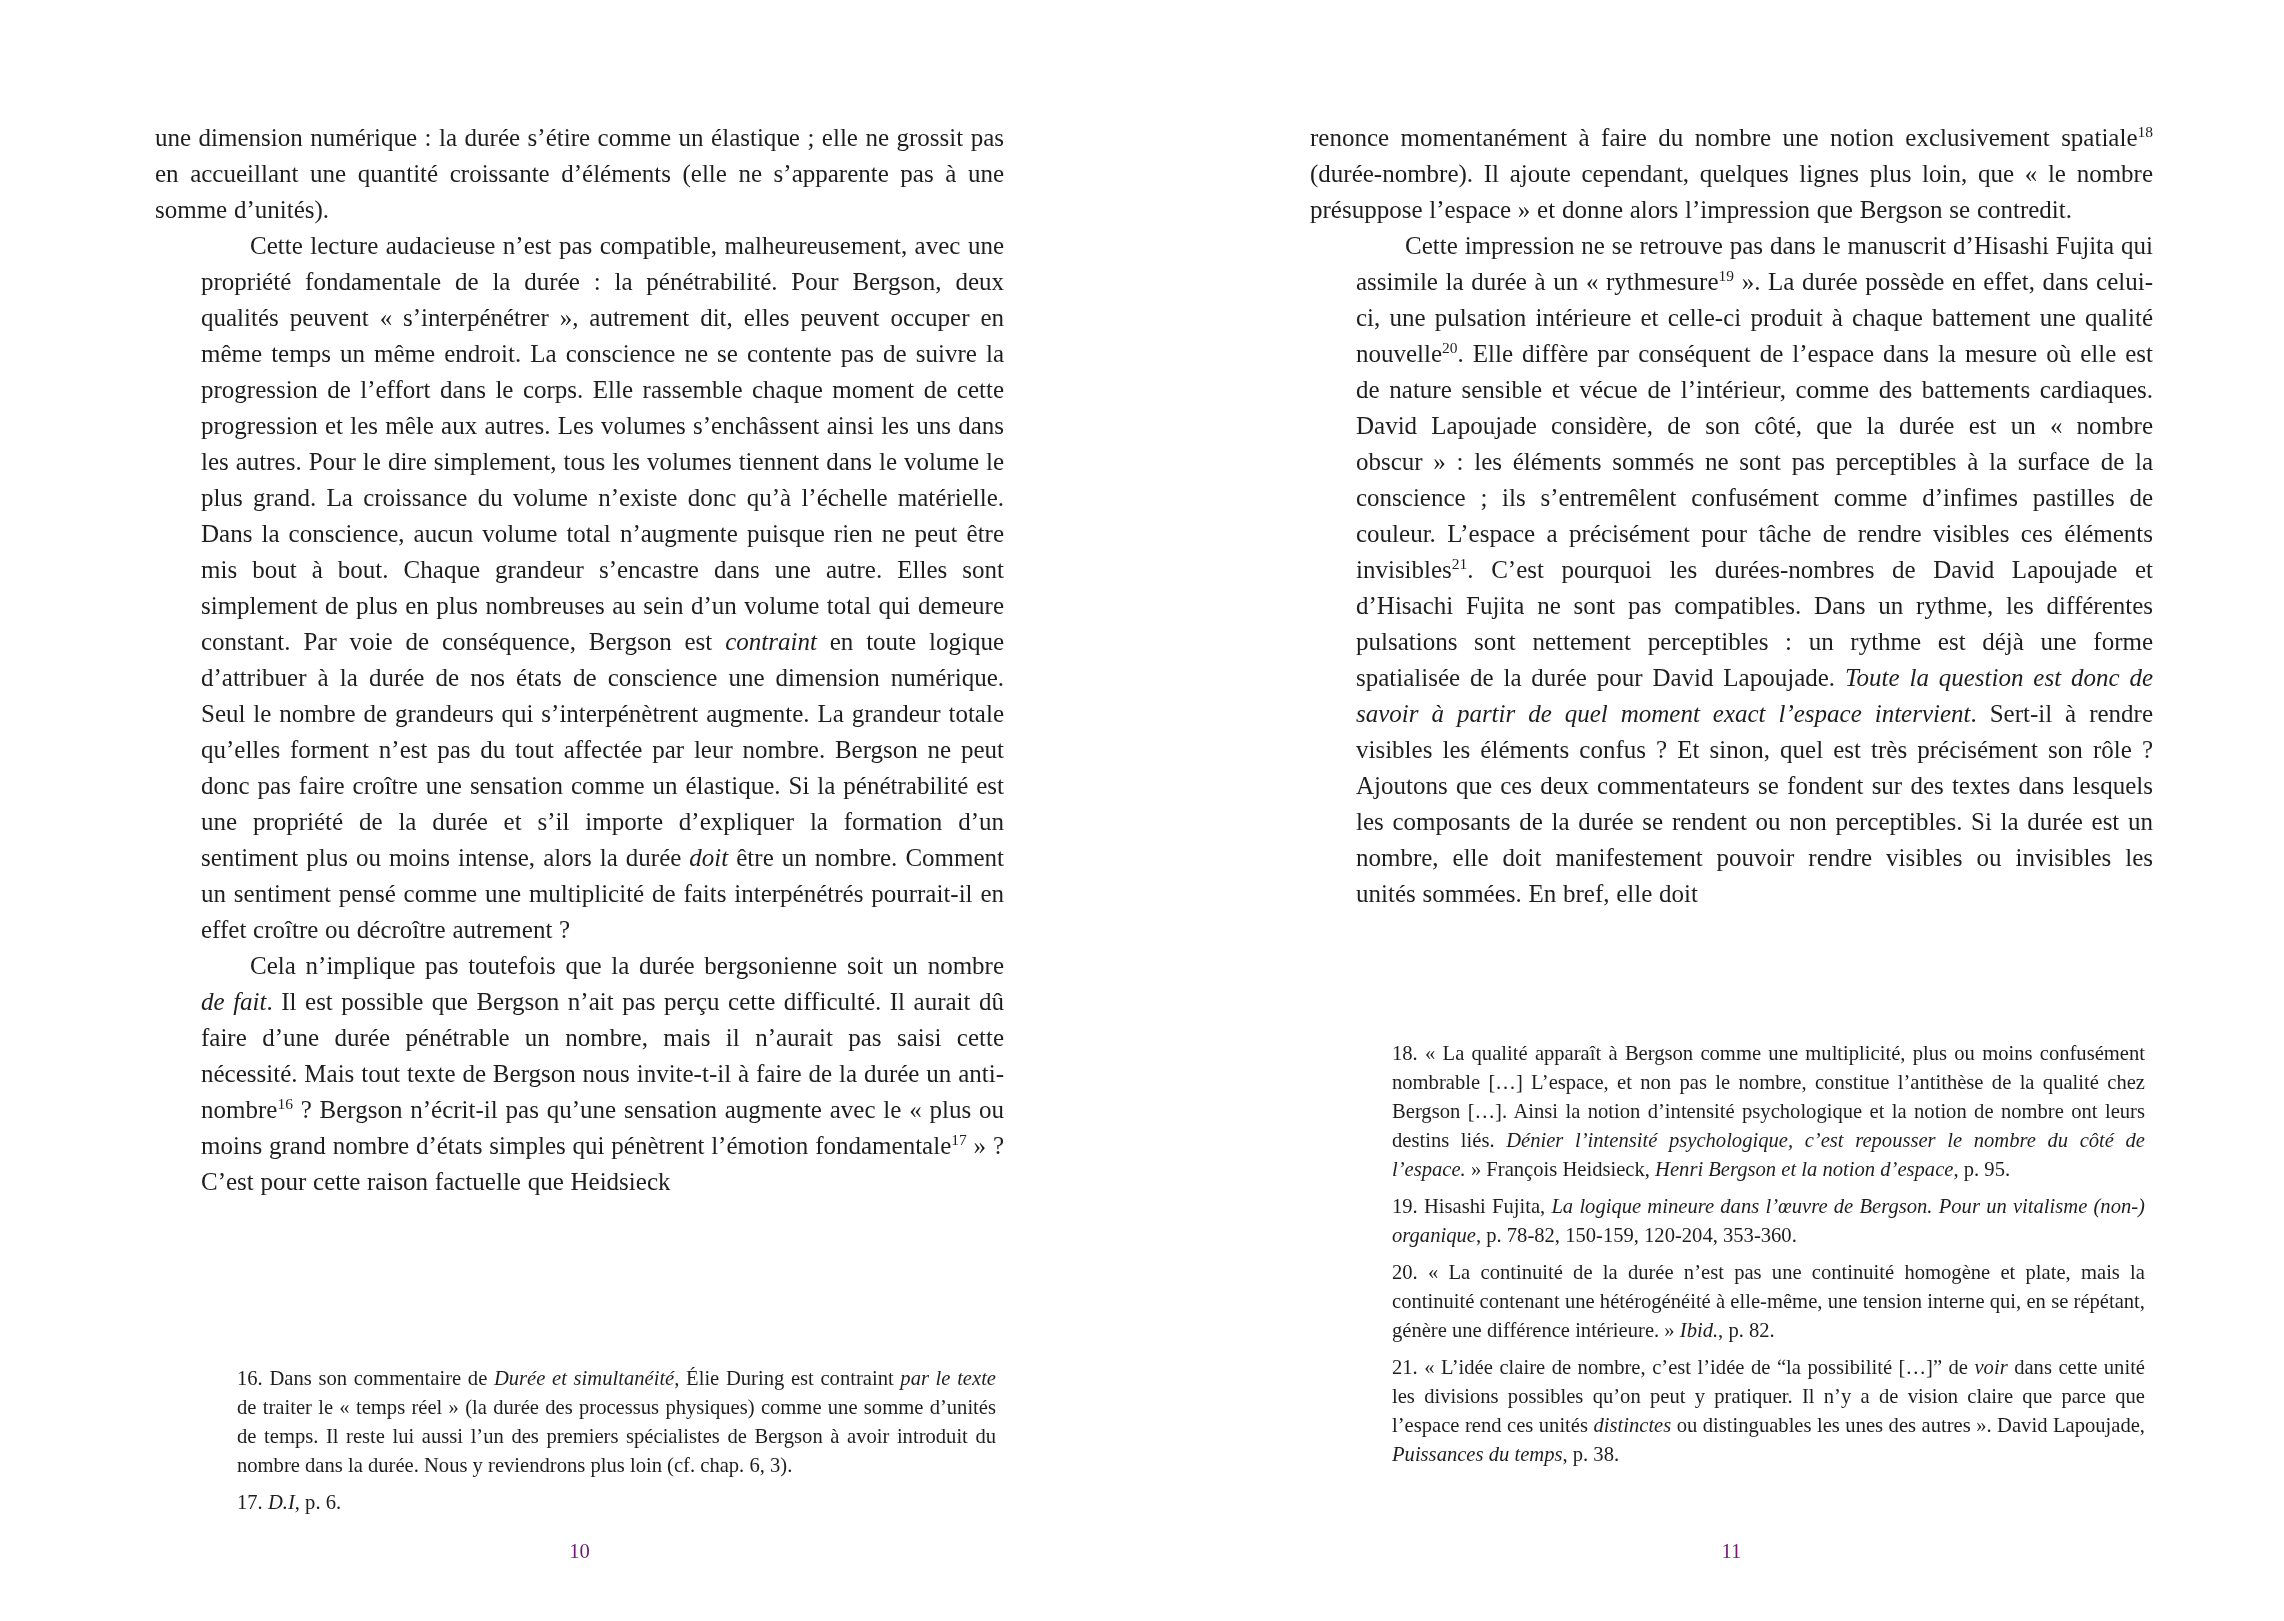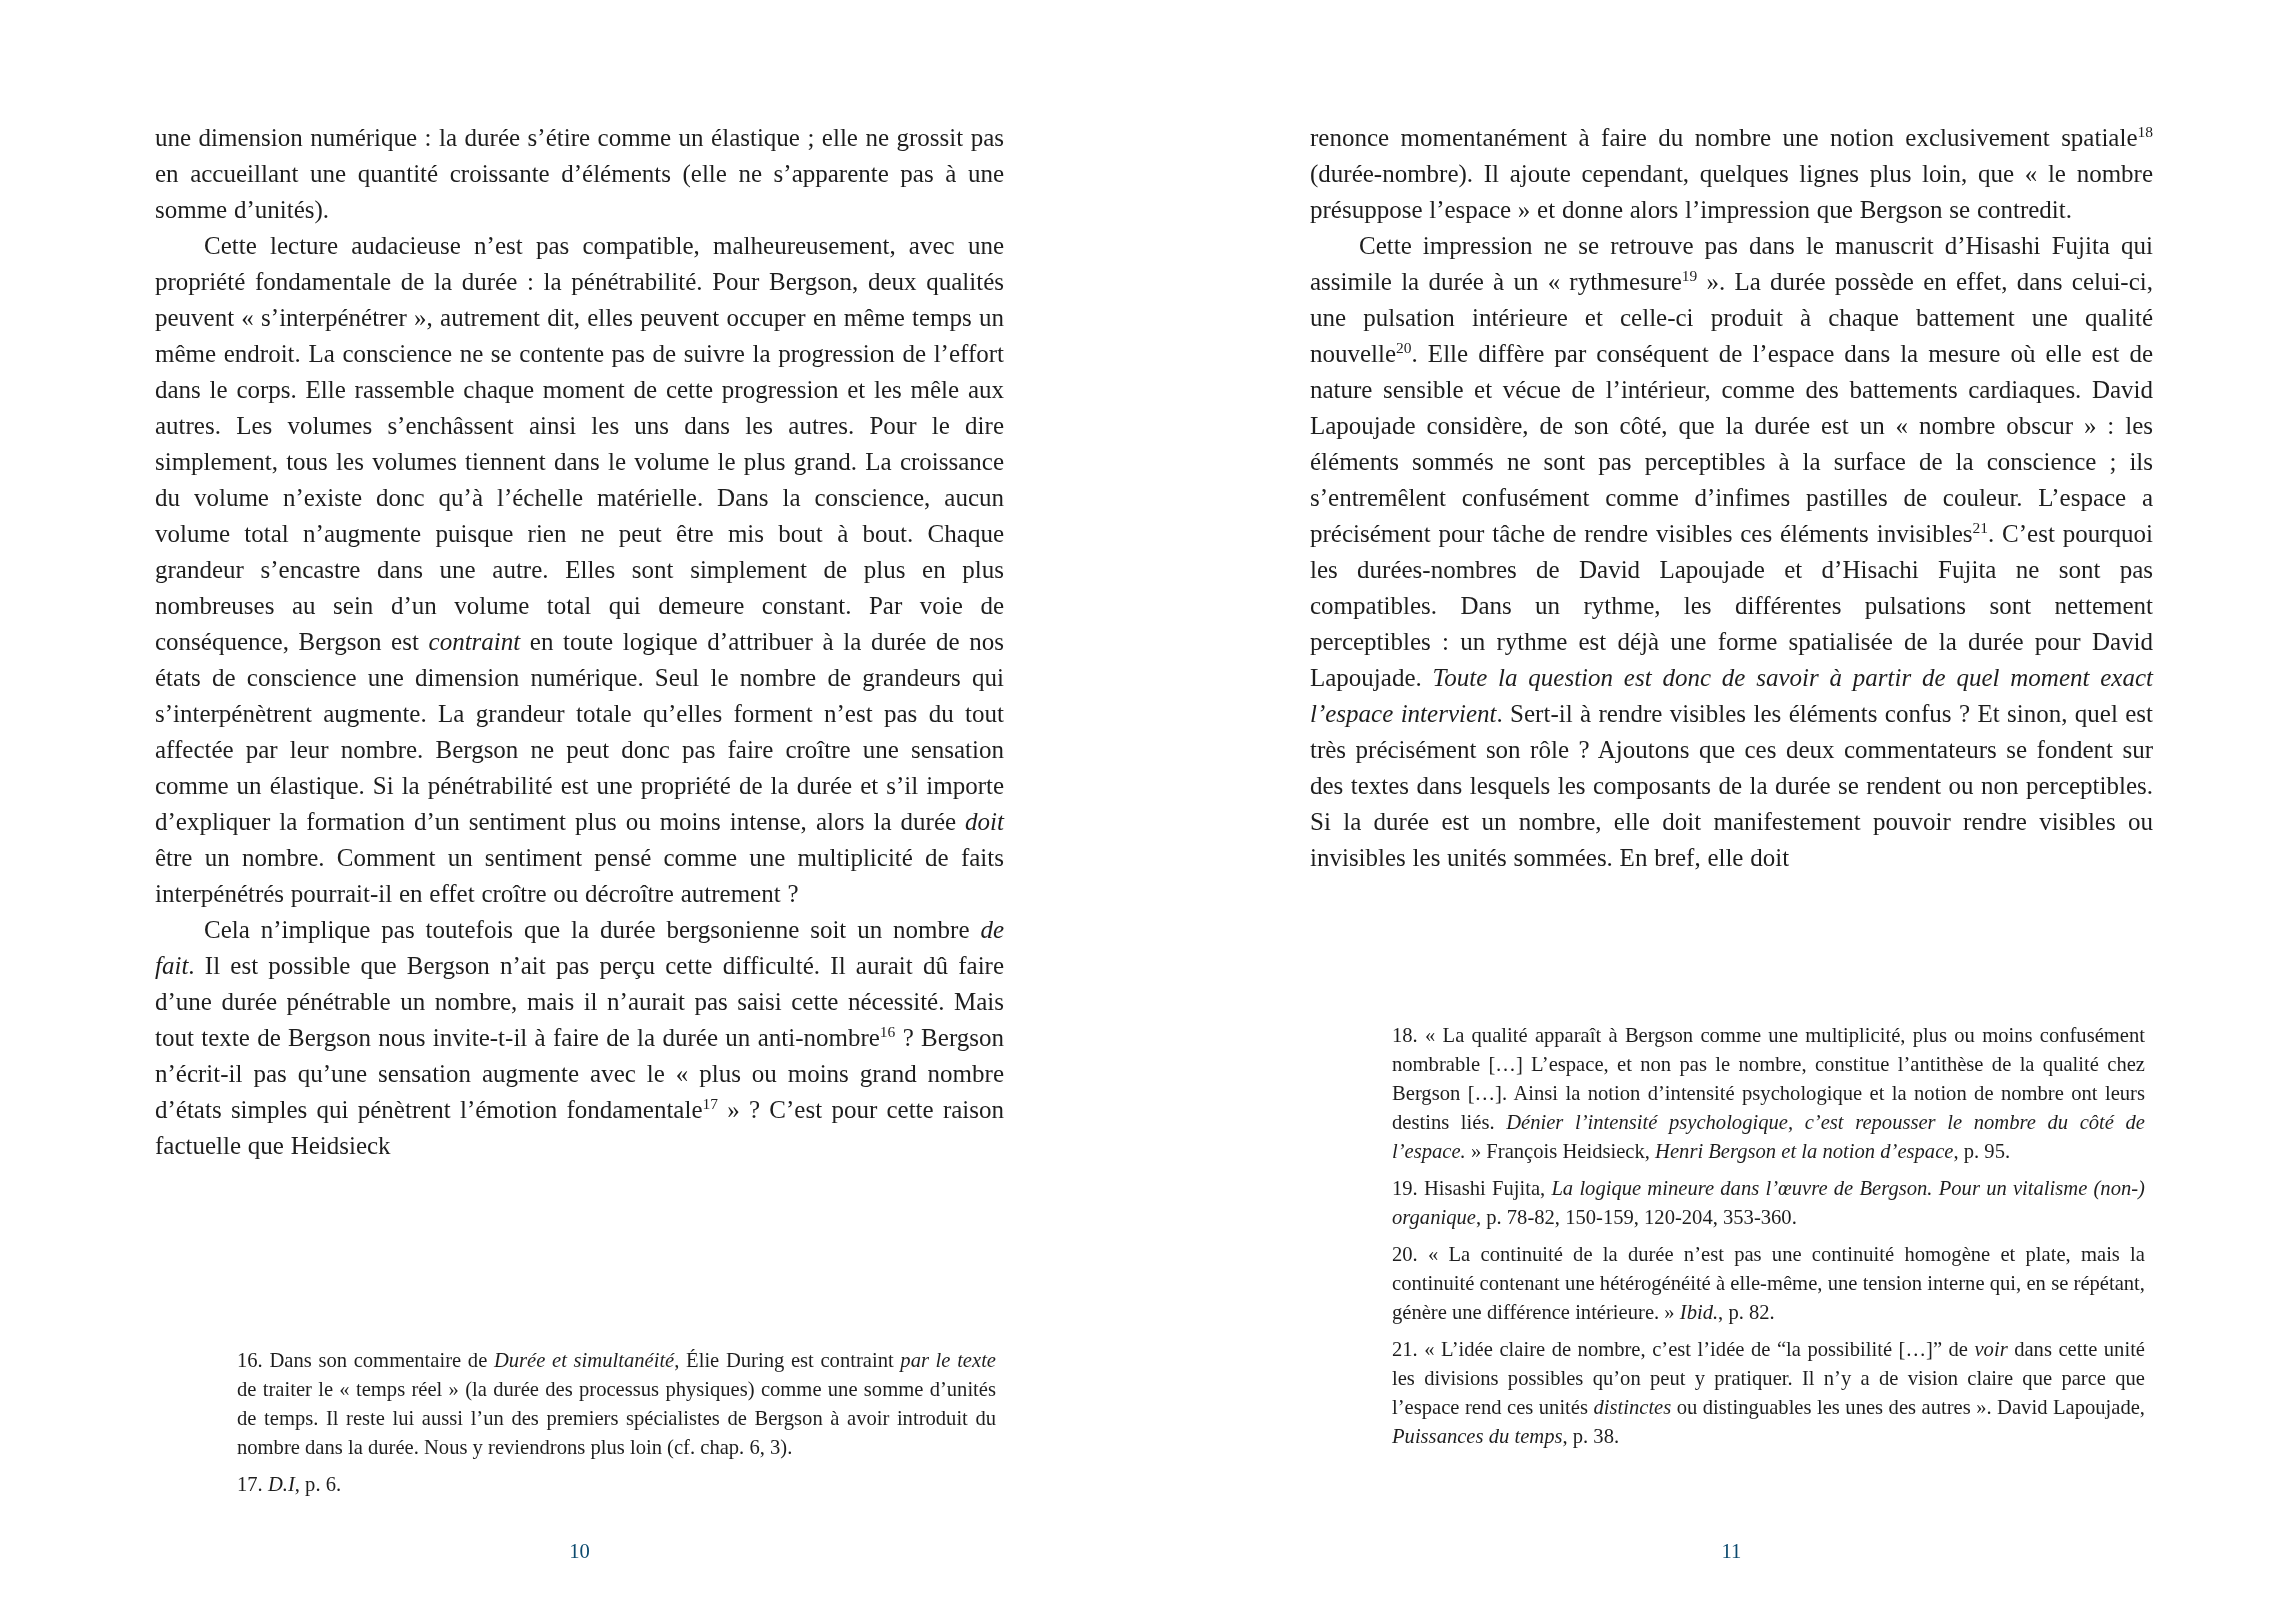--- a/index.html
+++ b/index.html
@@ -27,44 +27,44 @@
   .page-right { left: 1310px; width: 843px; gap: 48px; }
 
   .body-text p {
     font-size: 25px;
     line-height: 36px;
     text-align: justify;
     hyphens: auto;
     -webkit-hyphens: auto;
     word-spacing: 0.02em;
   }
-  .body-text p.indent { text-indent: 49px; }
+  .body-text p.indent { text-indent: 49px; margin-left: 46px; }
 
   .body-text sup, .footnotes sup {
     font-size: 62%;
     line-height: 0;
     vertical-align: super;
   }
 
   .footnotes {
     margin-top: auto;
     margin-left: 74px;
     font-size: 20.6px;
     line-height: 29px;
     text-align: justify;
     hyphens: auto;
     -webkit-hyphens: auto;
   }
   .footnotes p { margin: 8px; }
 
   .page-number {
-    margin-top: 33px;
+    margin-top: 15px;
     text-align: center;
     font-size: 20.6px;
-    color: #0c4a6e;
+    color: #701a75;
   }
 </style>
 </head>
 <body>
 
 <div class="spread">
 
   <div class="page page-left">
     <div class="body-text">
       <p><span>une dimension numérique&nbsp;: la durée s’étire comme un élastique&nbsp;; elle ne grossit pas en accueillant une quantité croissante d’éléments (elle ne s’apparente pas à une somme d’unités).</span></p>

